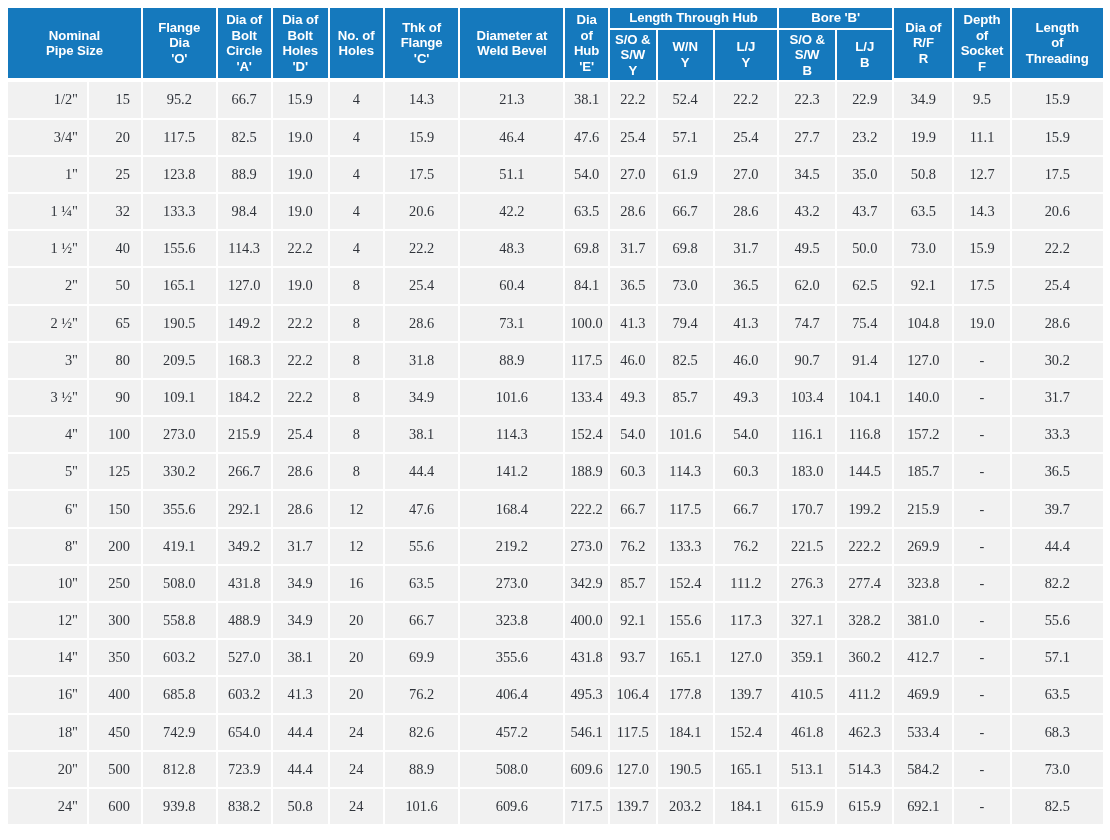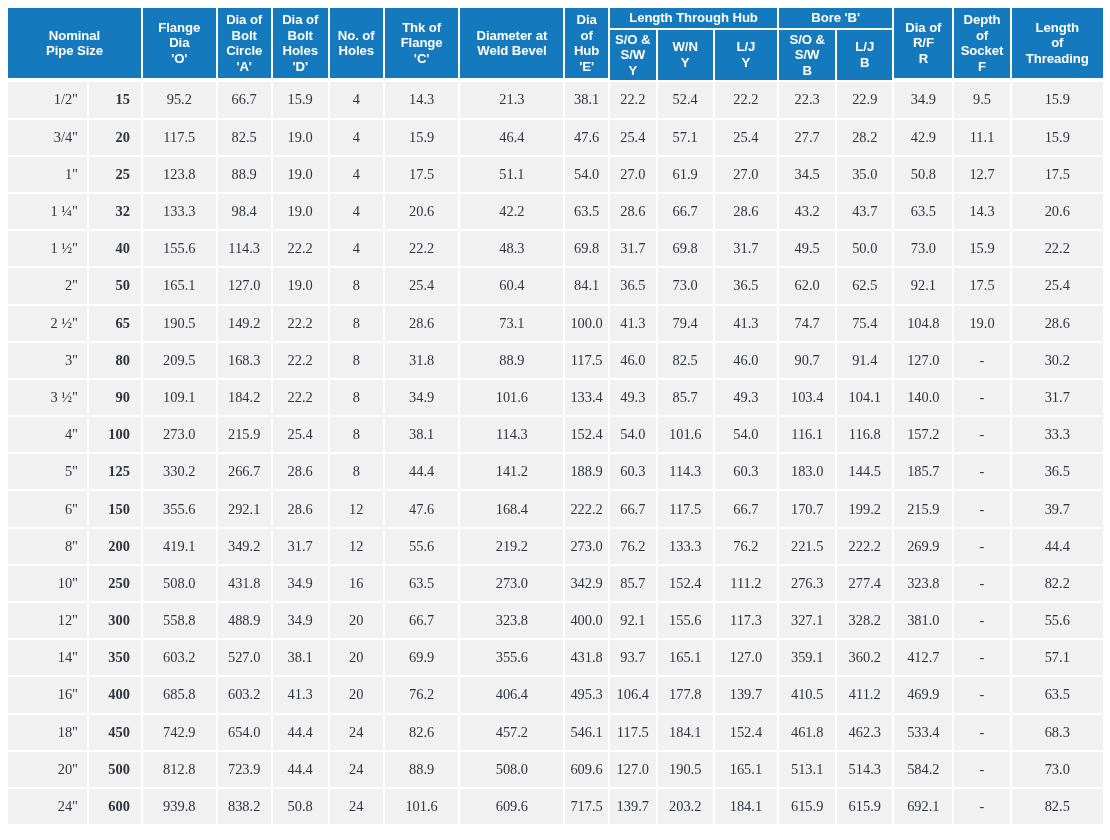--- a/index.html
+++ b/index.html
@@ -70,21 +70,20 @@
     border-right: none;
   }
   table.flange-table tbody td.nps-inch {
     text-align: right;
     padding-right: 9px;
     border-right: 2px solid #ffffff;
   }
   table.flange-table tbody td.nps-mm {
     text-align: right;
     padding-right: 11px;
-    font-weight: bold;
   }
   
   col.c-nps-inch  { width: 78px;  }
   col.c-nps-mm    { width: 52px;  }
   col.c-flange    { width: 72px;  }
   col.c-boltcirc  { width: 53px;  }
   col.c-boltholes { width: 55px;  }
   col.c-noholes   { width: 53px;  }
   col.c-thk       { width: 73px;  }
   col.c-weldbev   { width: 101px; }
@@ -235,22 +234,22 @@
           <td>82.5</td>
           <td>19.0</td>
           <td>4</td>
           <td>15.9</td>
           <td>46.4</td>
           <td>47.6</td>
           <td>25.4</td>
           <td>57.1</td>
           <td>25.4</td>
           <td>27.7</td>
-          <td>28.2</td>
-          <td>42.9</td>
+          <td>23.2</td>
+          <td>19.9</td>
           <td>11.1</td>
           <td class="last-col">15.9</td>
         </tr>
         <tr>
           <td class="nps-inch">1"</td>
           <td class="nps-mm">25</td>
           <td>123.8</td>
           <td>88.9</td>
           <td>19.0</td>
           <td>4</td>

